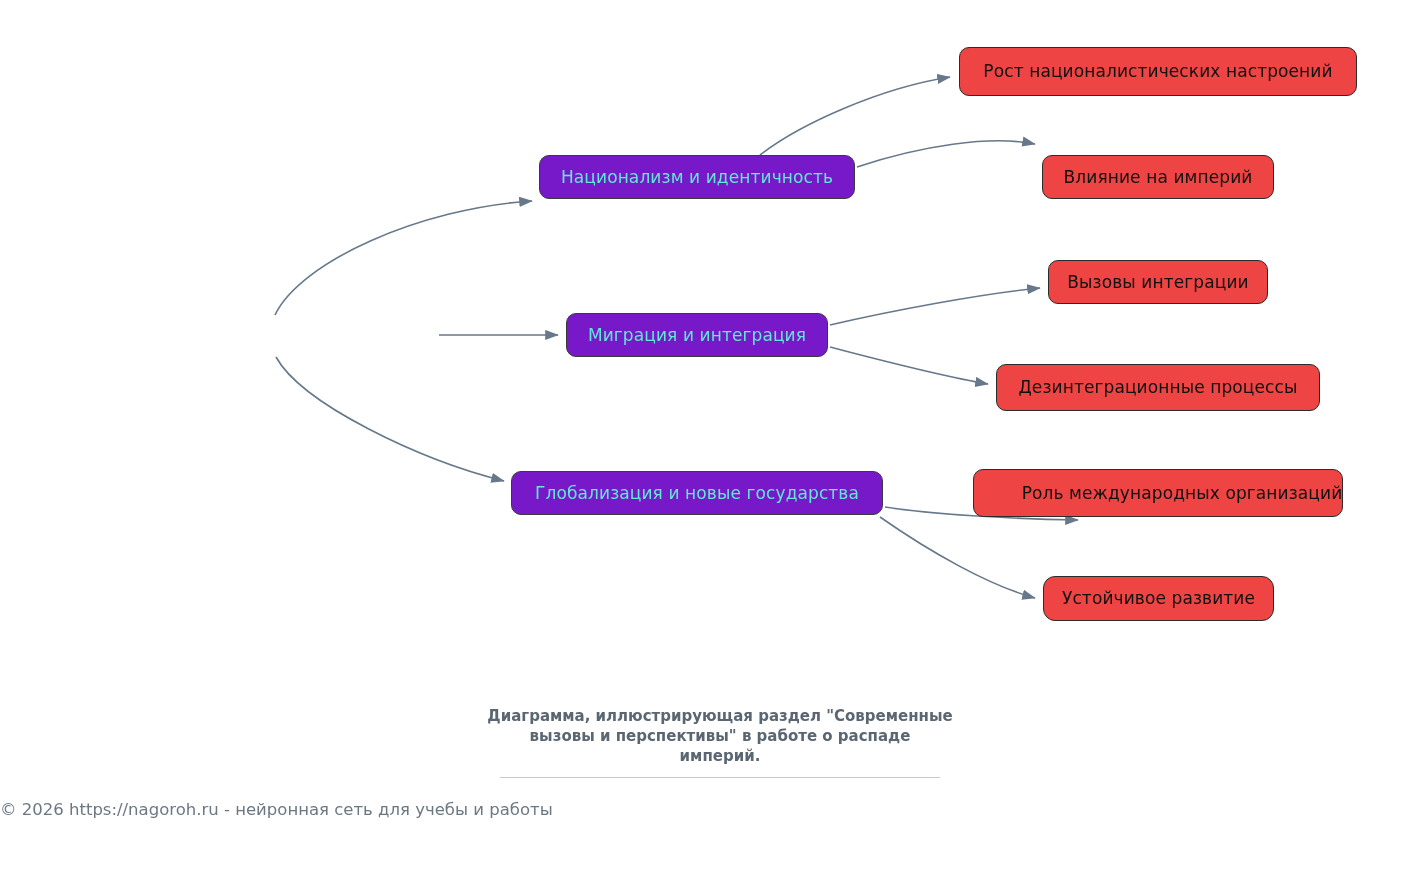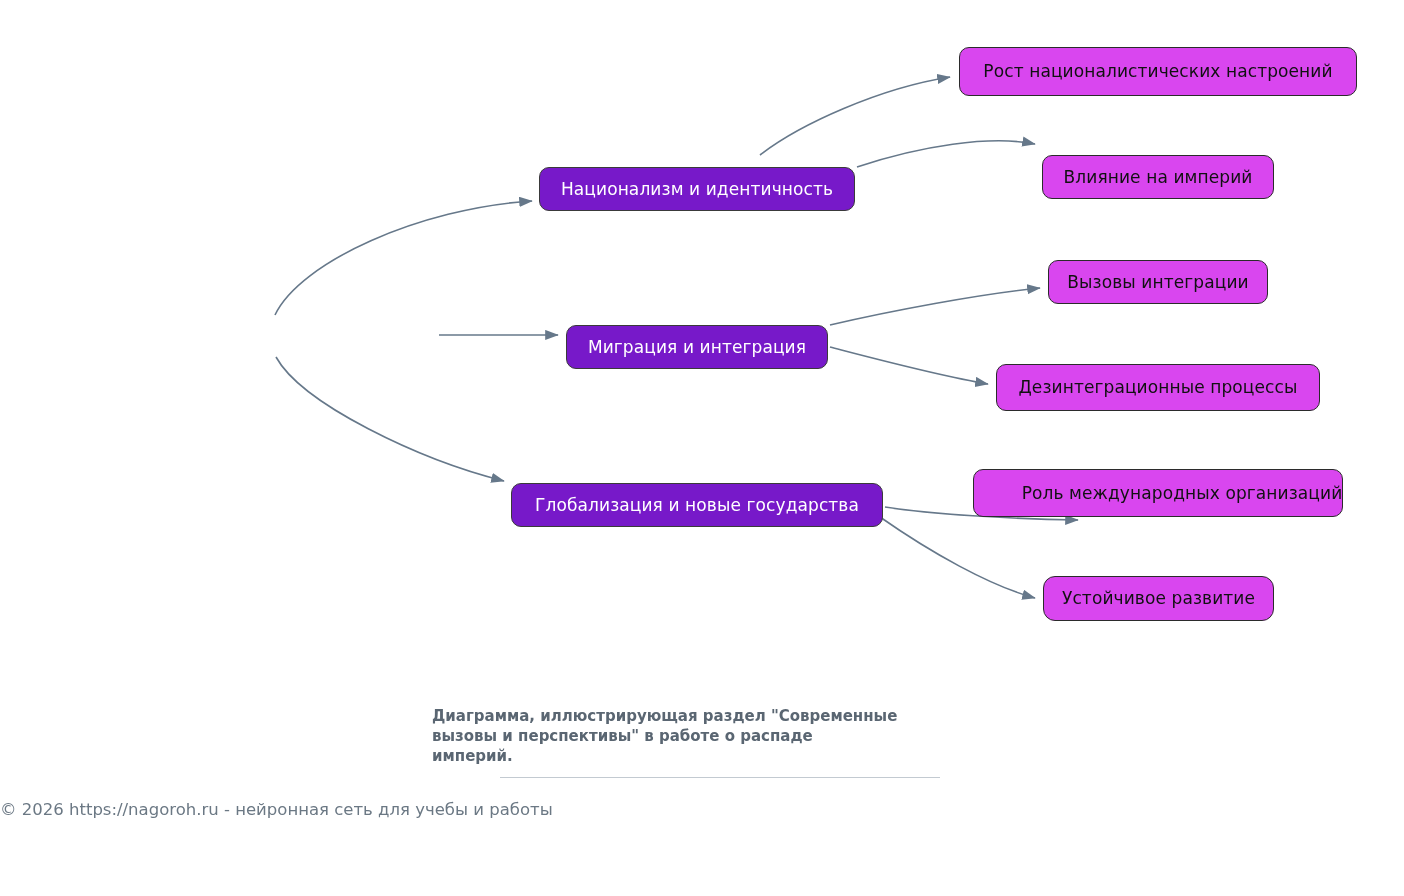--- a/index.html
+++ b/index.html
@@ -42,30 +42,30 @@
   .node-root {
     background: #7cb518;
     background: #80b918;
     border: 1.4px solid #3a3a3a;
     color: #111111;
   }
   .node-branch {
     background: #7b1fd4;
     background: #7719c9;
     border: 1.4px solid #3a3a3a;
-    color: #ffffff;
-    margin-top: 12px;
+    color: #5eead4;
   }
   .node-leaf {
-    background: #d946ef;
+    background: #ef4444;
     border: 1.4px solid #2b2b2b;
     color: #111111;
   }
   .caption {
     position: absolute;
+    text-align: center;
     font-weight: bold;
     font-size: 15px;
     line-height: 1.32;
     color: #5a6672;
   }
   .caption-rule {
     position: absolute;
     border-top: 1px solid #c3cad1;
   }
   .footer {

